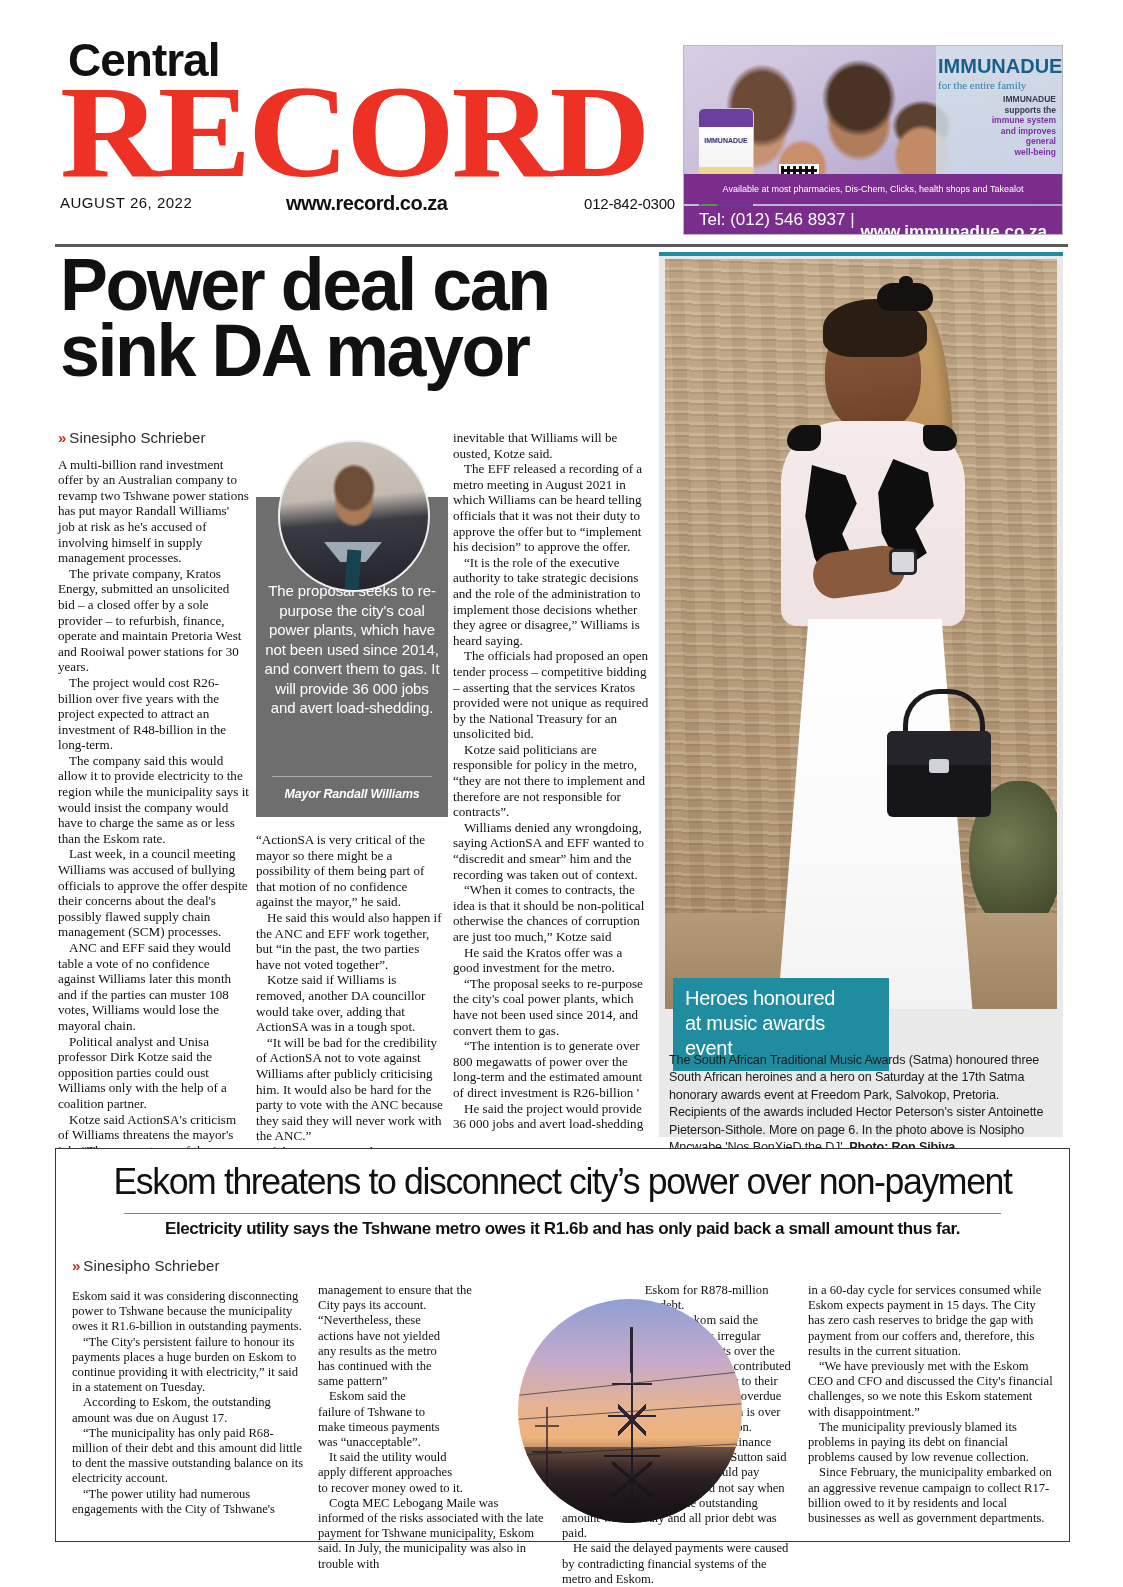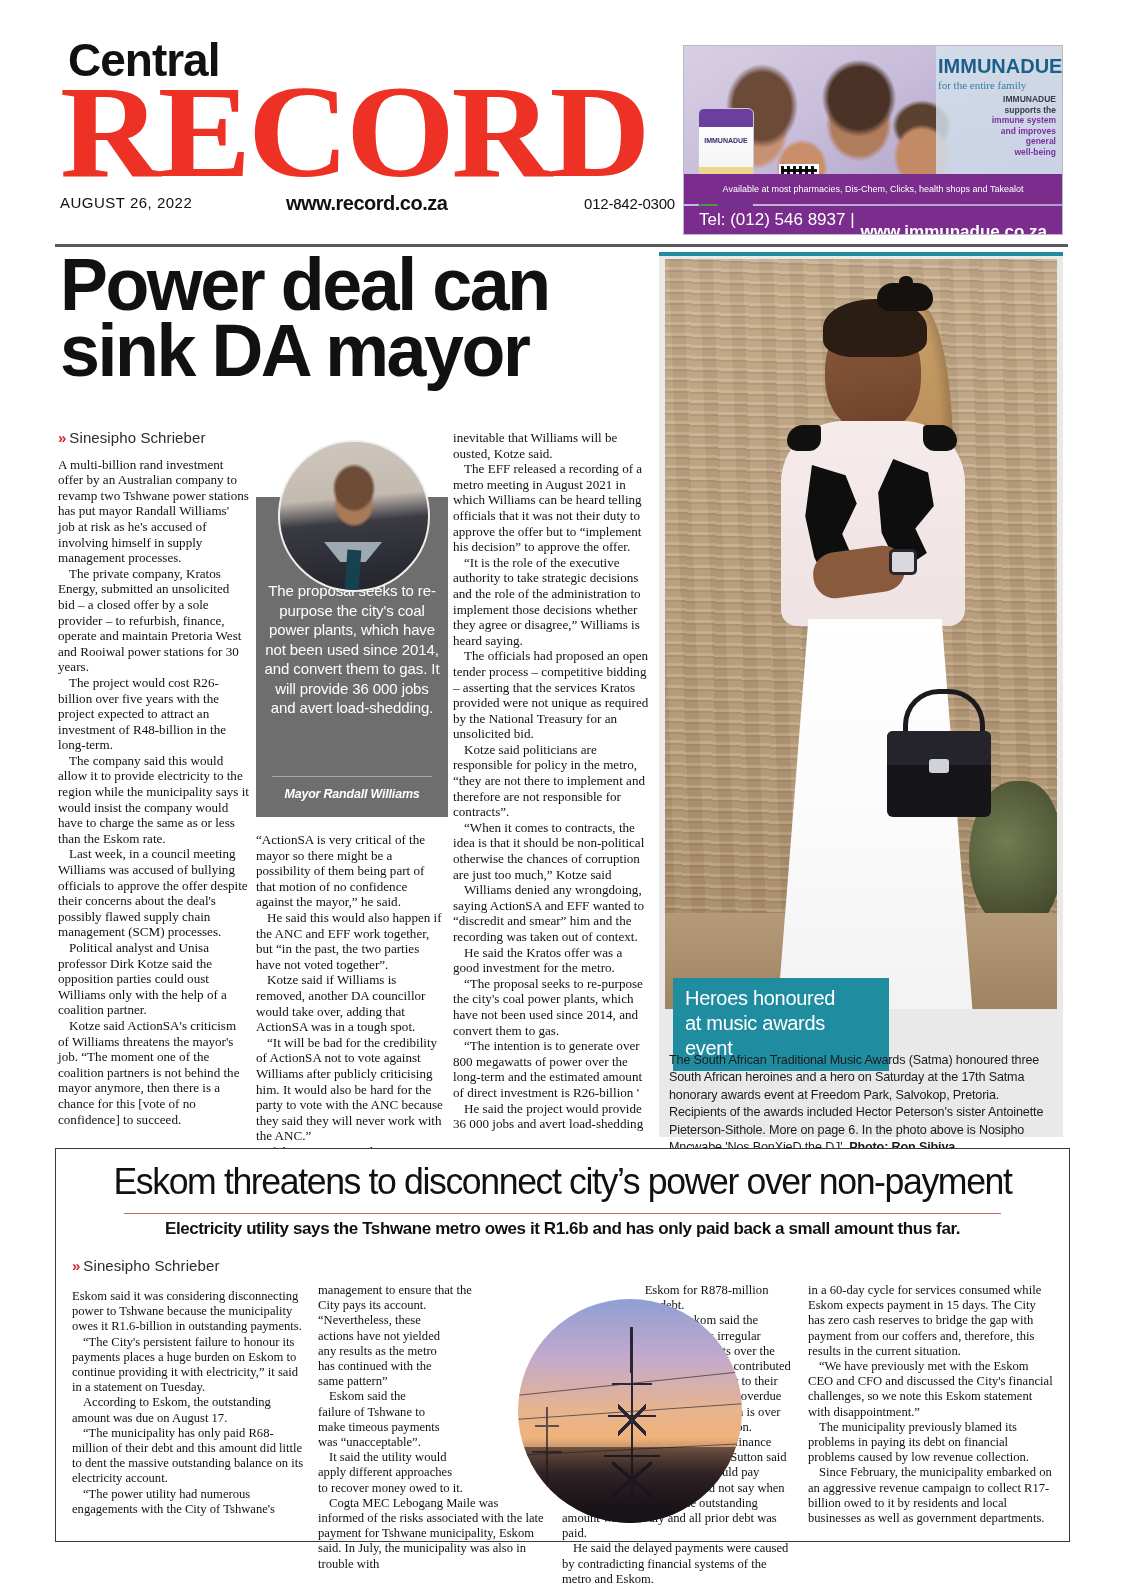--- a/index.html
+++ b/index.html
@@ -203,20 +203,21 @@
 
   <div class="col" id="col1">
     <div class="byline"><span class="arrows">»</span><span>Sinesipho Schrieber</span></div>
     <div class="bl"></div>
     <div>
         <p class="first">A multi-billion rand investment offer by an Australian company to revamp two Tshwane  power stations has put mayor Randall Williams' job at risk as he's accused of involving himself in supply management processes.</p>
         <p>The private company, Kratos Energy, submitted an unsolicited bid – a closed offer by a sole provider – to refurbish, finance, operate and maintain Pretoria West and Rooiwal power stations for 30 years.</p>
         <p>The project would cost R26-billion over five years with the project expected to attract an investment of R48-billion in the long-term.</p>
         <p>The company said this would allow it to provide electricity to the region while the municipality says it would insist the company would have to charge the same as or less than the Eskom rate.</p>
         <p>Last week, in a council meeting Williams was accused of bullying officials to approve the offer despite their concerns about the deal's possibly flawed supply chain management (SCM) processes.</p>
+        <p>ANC and EFF said they would table a vote of no confidence against Williams later this month and if the parties can muster 108 votes, Williams would lose the mayoral chain.</p>
         <p>Political analyst and Unisa professor Dirk Kotze said the opposition parties could oust Williams only with the help of a coalition partner.</p>
         <p>Kotze said ActionSA's criticism of Williams threatens the mayor's job. “The moment one of the coalition partners is not behind the mayor anymore, then there is a chance for this [vote of no confidence] to succeed.</p>
       </div>
   </div>
 
   <div class="pq">
     <div class="pq-mark"><span class="g"></span></div>
     <div class="pq-text">The proposal seeks to re-purpose the city's coal power plants, which have not been used since 2014, and convert them to gas. It will provide 36 000 jobs and avert load-shedding.</div>
     <div class="pq-div"></div>
     <div class="pq-attr">Mayor Randall Williams</div>
@@ -236,22 +237,22 @@
       </div>
   </div>
 
   <div class="col" id="col3">
     <div>
         <p class="first">inevitable that Williams will be ousted, Kotze said.</p>
         <p>The EFF released a recording of a metro meeting in August 2021 in which Williams can be heard telling officials that it was not their duty to approve the offer but to “implement his decision” to approve the offer.</p>
         <p>“It is the role of the executive authority to take strategic decisions and the role of the administration to implement those decisions whether they agree or disagree,” Williams is heard saying.</p>
         <p>The officials had proposed an open tender process – competitive bidding – asserting that the services Kratos provided were not unique as required by the National Treasury for an unsolicited bid.</p>
         <p>Kotze said politicians are responsible for policy in the metro, “they are not there to implement and therefore are not responsible for contracts”.</p>
+        <p>Williams denied any wrongdoing, saying ActionSA and EFF wanted to “discredit and smear” him and the recording was taken out of context.</p>
         <p>“When it comes to contracts, the idea is that it should be non-political otherwise the chances of corruption are just too much,” Kotze said</p>
-        <p>Williams denied any wrongdoing, saying ActionSA and EFF wanted to “discredit and smear” him and the recording was taken out of context.</p>
         <p>He said the Kratos offer was a good investment for the metro.</p>
         <p>“The proposal seeks to re-purpose the city's coal power plants, which have not been used since 2014, and convert them to gas.</p>
         <p>“The intention is to generate over 800 megawatts of power over the long-term and the estimated amount of direct investment is R26-billion '</p>
         <p>He said the project would provide 36 000 jobs and avert load-shedding</p>
       </div>
   </div>
 
   <div class="rp">
     <div class="rp-topline"></div>
     <div class="rp-photo">

